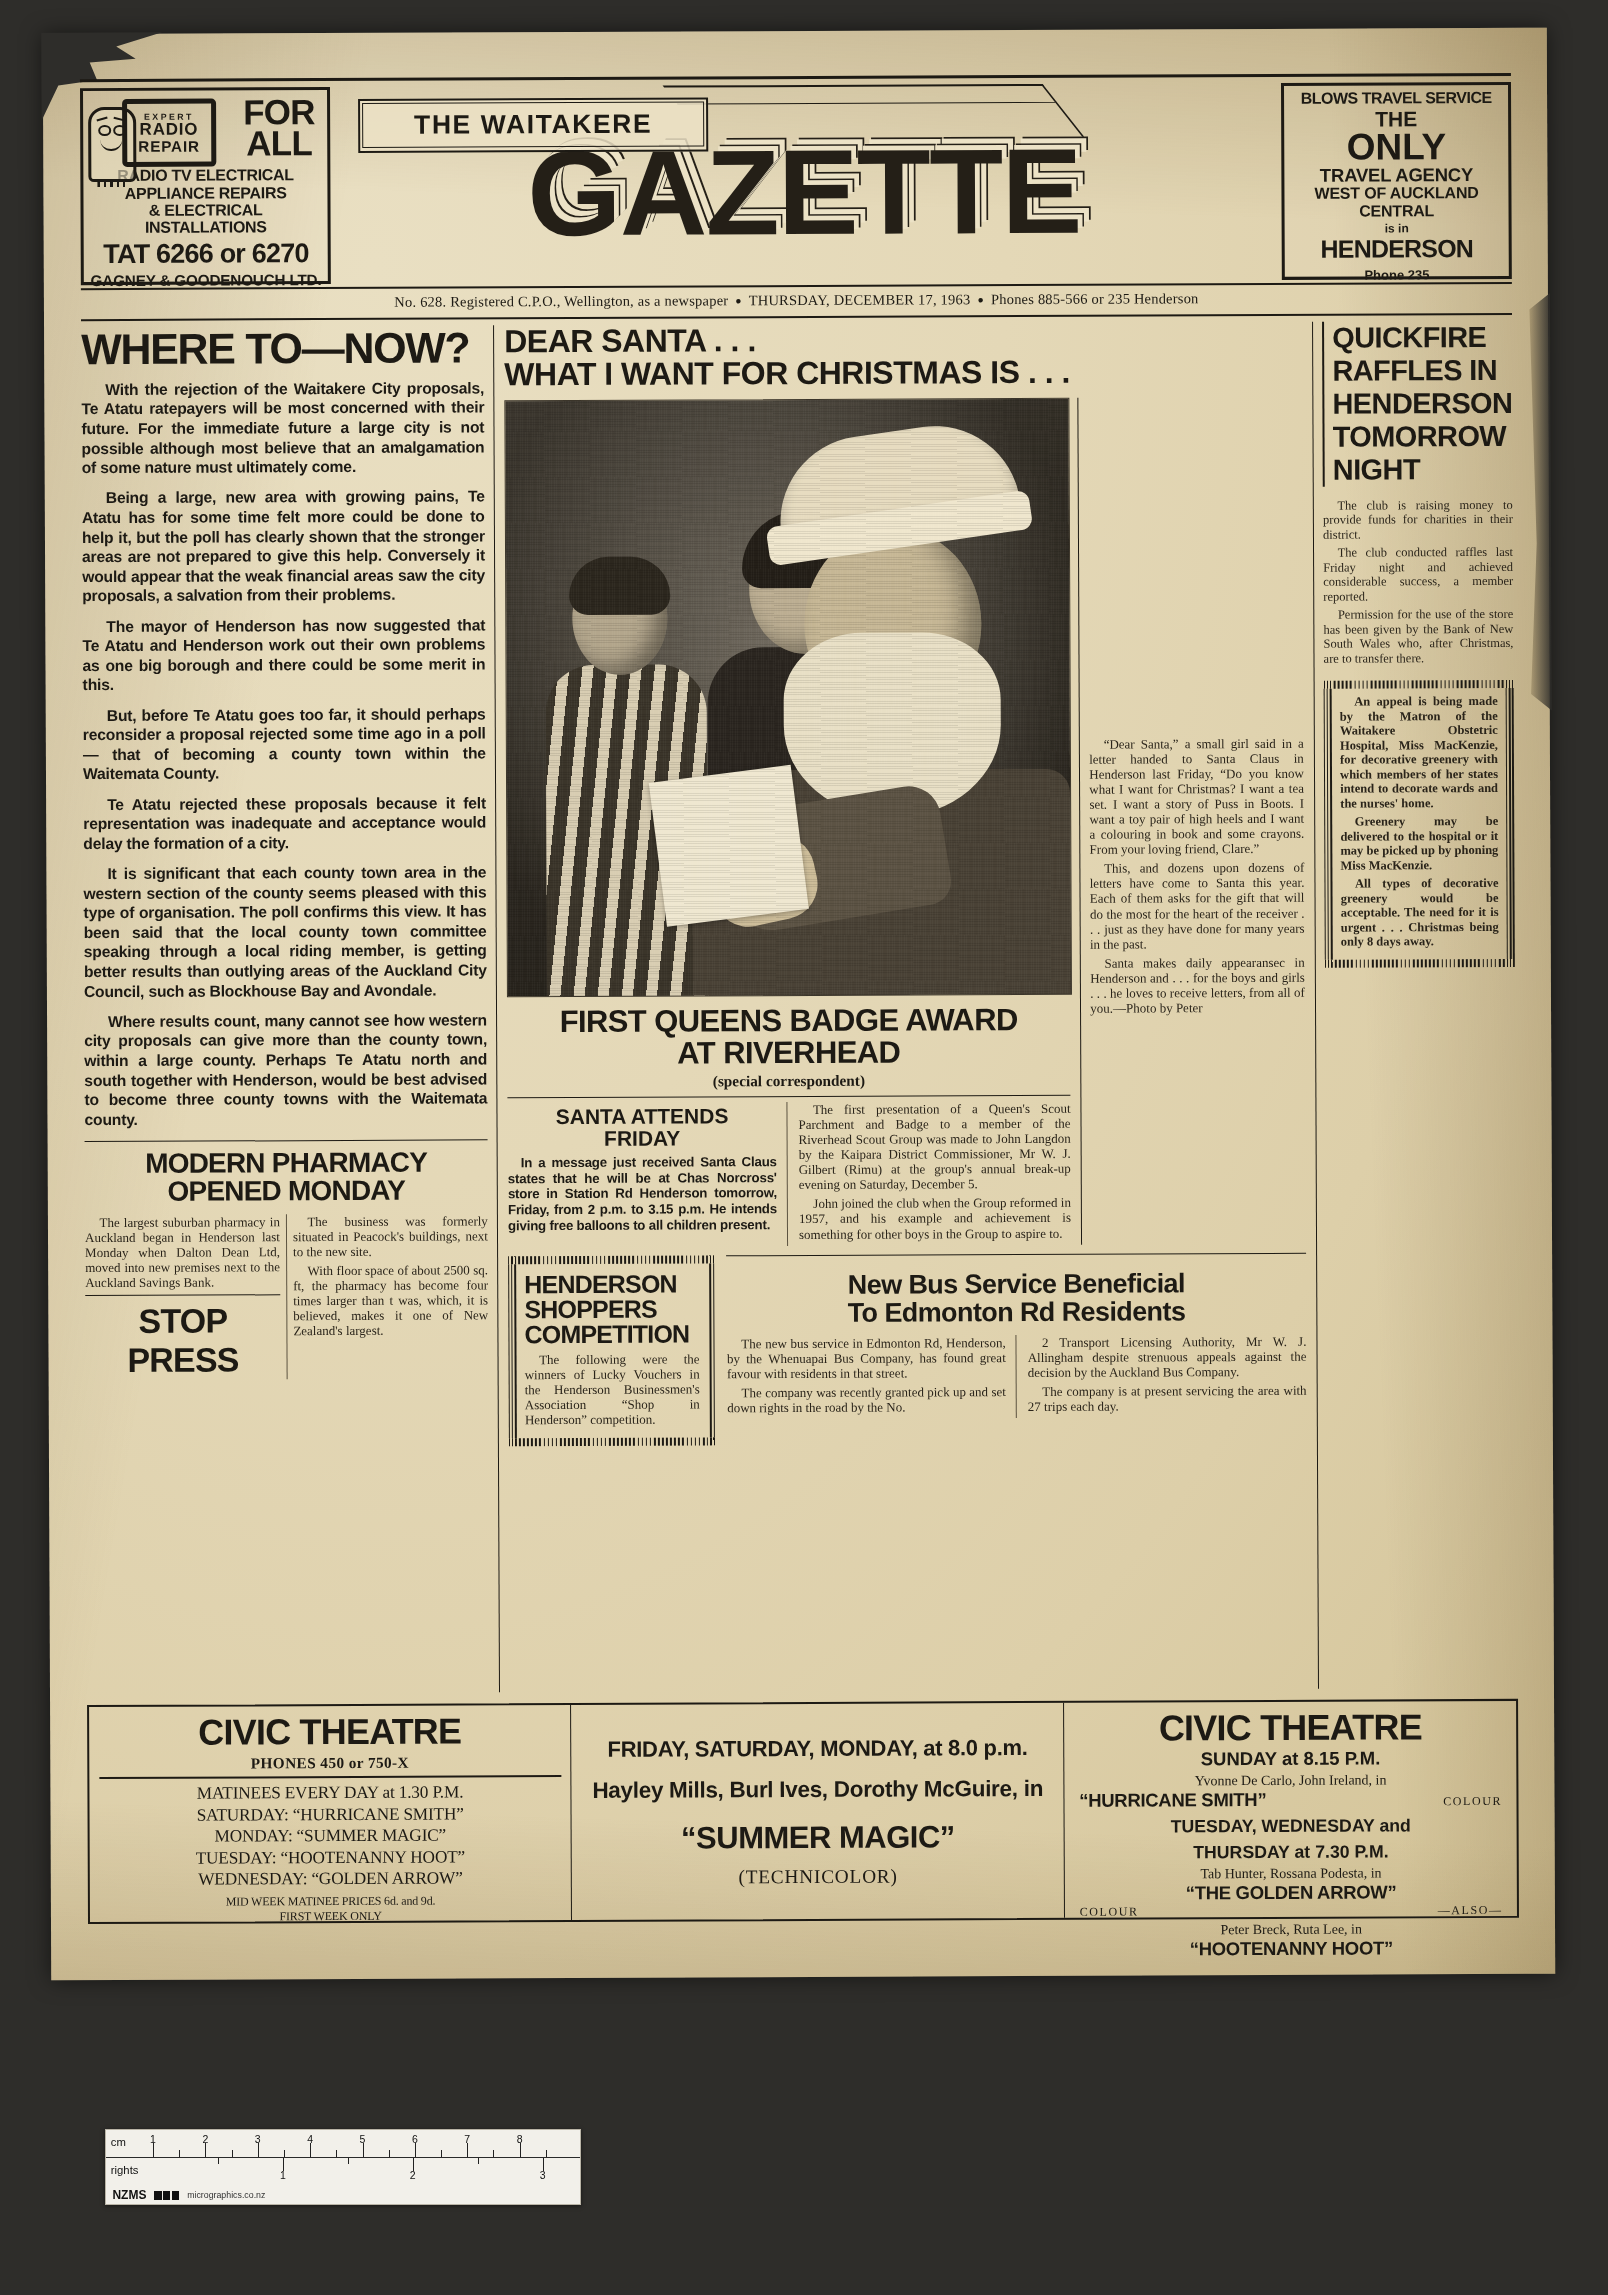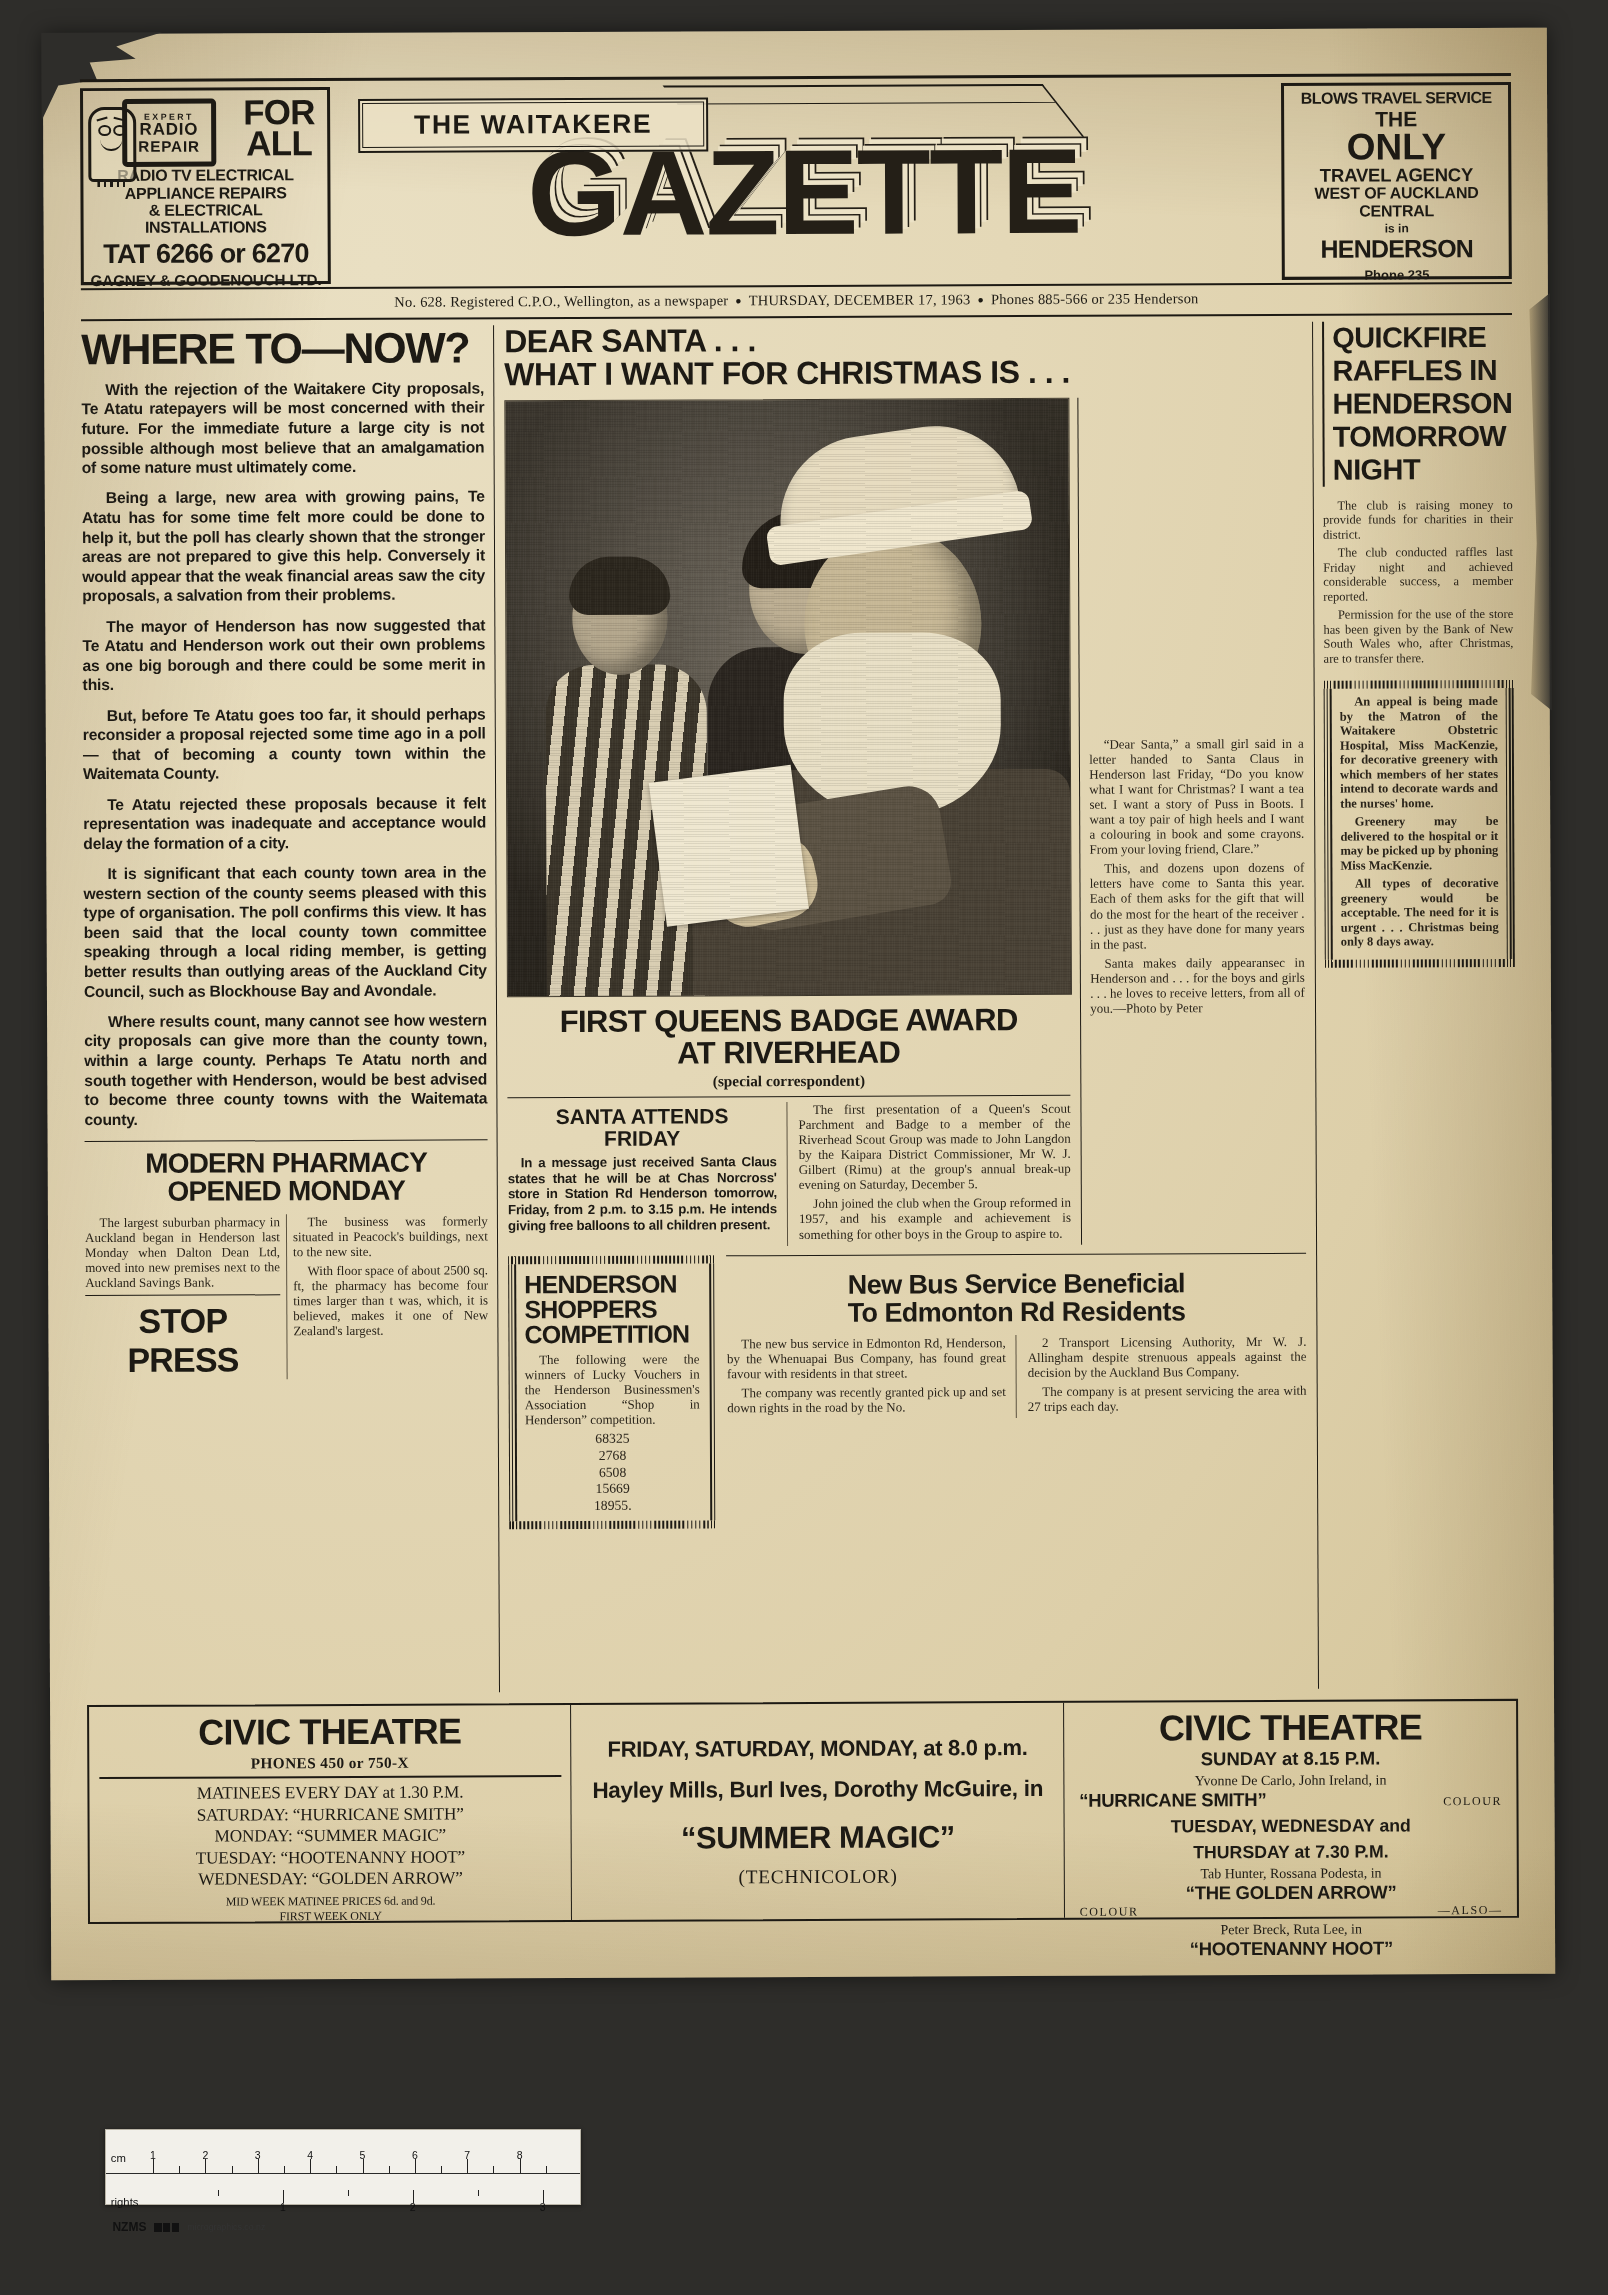--- a/index.html
+++ b/index.html
@@ -214,21 +214,21 @@
   .sun{font-family:"Liberation Sans",sans-serif;font-weight:bold;font-size:18.5px;margin-top:1.6px;}
   .cast{font-size:14px;margin-top:3.2px;}
   .film{font-family:"Liberation Sans",sans-serif;font-weight:bold;font-size:18.5px;letter-spacing:-0.3px;}
   .rowc{display:flex;justify-content:space-between;align-items:baseline;padding:0 4.8px;}
   .colour{font-size:12px;letter-spacing:1.6px;}
   .day{font-family:"Liberation Sans",sans-serif;font-weight:bold;font-size:17.7px;margin-top:4.8px;}
 
   
   #scalebar{position:absolute;left:105px;bottom:90px;width:474px;height:74px;background:#f2f0ea;border:0.8px solid #b9b4a6;
             box-shadow:0 0.8px 4px rgba(0,0,0,.5);}
-  .sb-row{position:relative;height:27px;border-bottom:0.8px solid #2a2a2a;margin-top:16px;}
+  .sb-row{position:relative;height:27px;border-bottom:0.8px solid #2a2a2a;}
   .sb-lab{position:absolute;left:4.8px;top:5.6px;font-family:"Liberation Sans",sans-serif;font-size:11.3px;color:#111;}
   .sb-ticks{position:absolute;left:47px;right:8px;top:0;bottom:0;}
   .sb-ticks i{position:absolute;bottom:0;width:0.8px;background:#222;}
   .sb-ticks b{position:absolute;top:3.2px;font-family:"Liberation Sans",sans-serif;font-size:10.5px;font-weight:normal;color:#111;transform:translateX(-50%);}
   .sb-foot{display:flex;align-items:center;gap:8px;padding:3.2px 6.4px;}
   .sb-foot .nzms{font-family:"Liberation Sans",sans-serif;font-weight:bold;font-size:12px;color:#111;}
   .sb-foot .blocks{display:flex;gap:1.6px;}
   .sb-foot .blocks s{width:7.2px;height:8.8px;background:#111;display:block;text-decoration:none;}
   .sb-foot .url{font-family:"Liberation Sans",sans-serif;font-size:8.8px;color:#333;}
 </style>
@@ -390,27 +390,20 @@
           </div>
 
           <div style="display:flex;gap:11.3px;margin-top:9.6px;">
             <div class="hatch" style="width:175px;">
               <h2 class="shoppers" style="white-space:pre-line">HENDERSON
 SHOPPERS
 COMPETITION</h2>
               <div class="body-serif">
                   <p>The following were the winners of Lucky Vouchers in the Henderson Businessmen's Association “Shop in Henderson” competition.</p>
                 </div>
-              <div class="numlist">
-                <div>68325</div>
-                <div>2768</div>
-                <div>6508</div>
-                <div>15669</div>
-                <div>18955.</div>
-              </div>
             </div>
 
             <div style="flex:1;border-top:1.6px solid #1d1a14;padding-top:8px;">
               <h2 class="bus" style="white-space:pre-line">New Bus Service Beneficial
 To Edmonton Rd Residents</h2>
               <div style="display:flex;gap:11.3px;">
                 <div style="flex:1;border-right:0.8px solid #5c5340;padding-right:9.6px;" class="body-serif">
                   <p>The new bus service in Edmonton Rd, Henderson, by the Whenuapai Bus Company, has found great favour with residents in that street.</p>
                   <p>The company was recently granted pick up and set down rights in the road by the No.</p>
                 </div>

